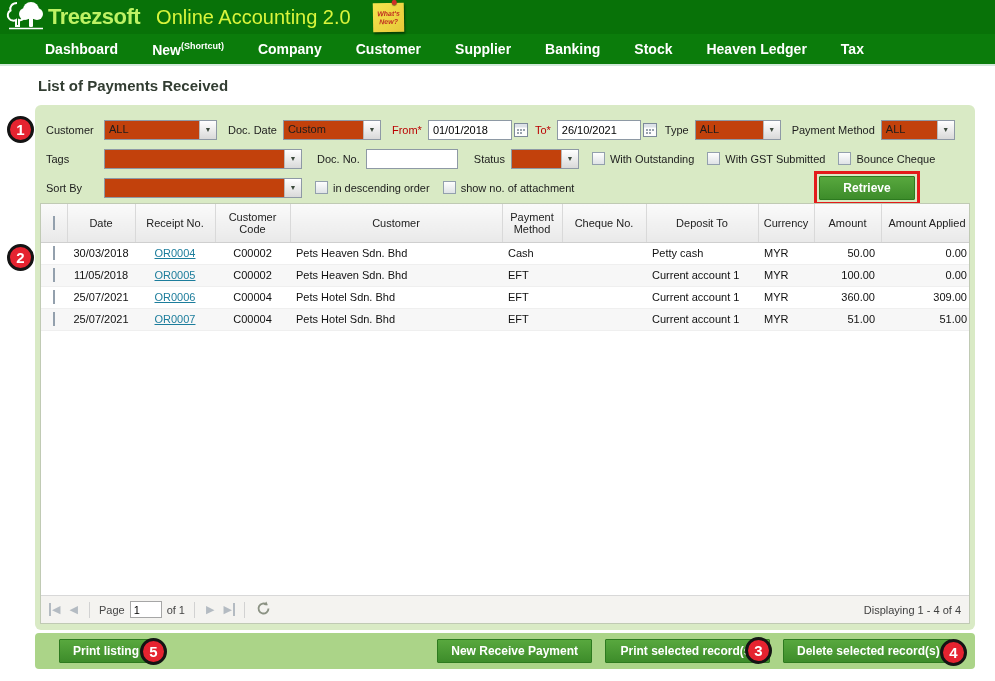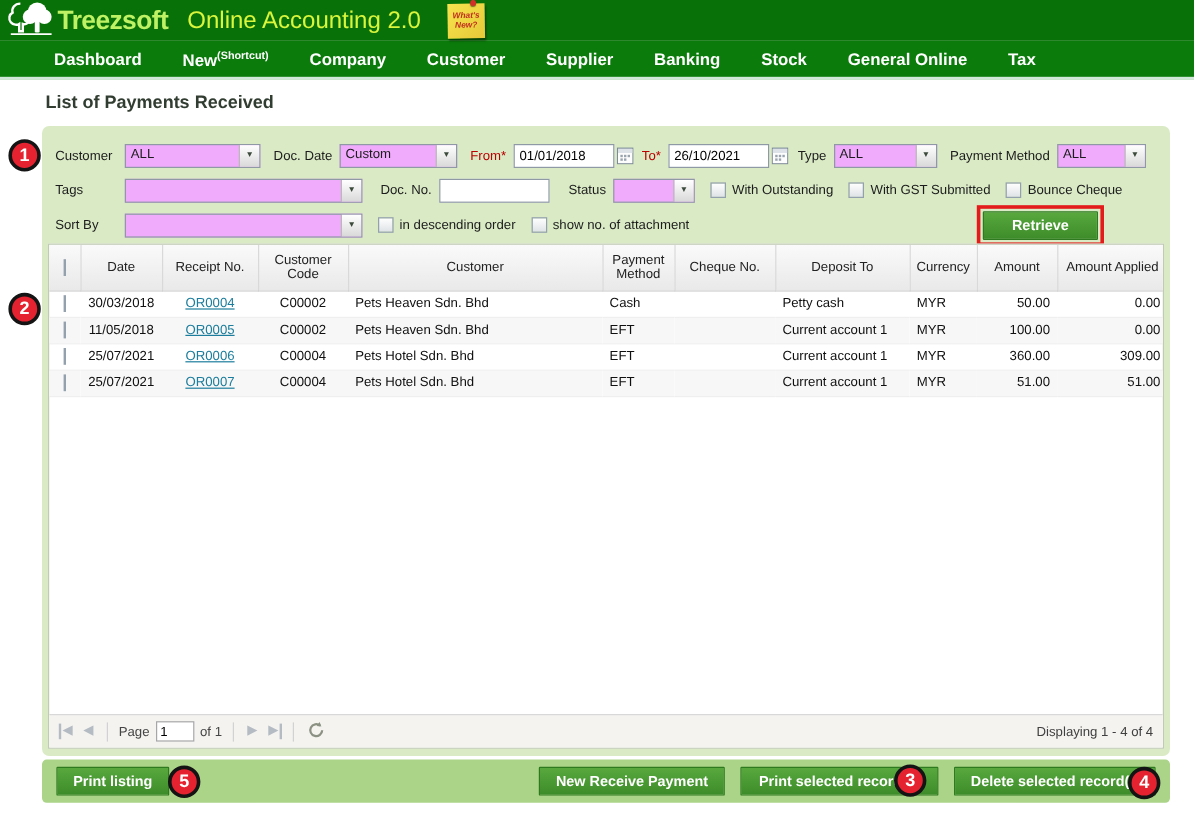--- a/index.html
+++ b/index.html
@@ -30,21 +30,21 @@
 
   
   .panel { position:absolute; left:35px; right:20px; top:105px; bottom:51px; background:#d9eac5; border-radius:6px;
            padding:14px 5px 6px 5px; display:flex; flex-direction:column; }
   .filters { padding:0 6px; font-size:11px; color:#1c1c1c; }
   .frow { display:flex; align-items:center; height:21px; margin-bottom:8px; }
   .lbl { margin-right:6px; white-space:nowrap; }
   .w1 { width:52px; }
   .red { color:#bb0000; }
   .grp { display:flex; align-items:center; margin-right:11px; }
-  .select { height:20px; background:#f0abfc; border:1px solid #8e99a5; display:flex; align-items:stretch; }
+  .select { height:20px; background:#c2410c; border:1px solid #8e99a5; display:flex; align-items:stretch; }
   .select .val { flex:1; padding:2px 4px 0; font-size:11px; overflow:hidden; white-space:nowrap; }
   .select .arrow { width:17px; border-left:1px solid #b9b9b9; background:linear-gradient(#fff,#d9d9d9);
                    display:flex; align-items:center; justify-content:center; font-size:7px; color:#3c4a3c; }
   .inp { height:20px; border:1px solid #8e99a5; font-size:11px; padding:0 4px; font-family:inherit; }
   .cal { margin-left:2px; display:flex; align-items:center; }
   .cbitem { display:flex; align-items:center; margin-left:13px; white-space:nowrap; }
   .cb { width:13px; height:13px; border:1px solid #93a0ad; background:linear-gradient(#fefefe,#dfe3e6); margin-right:5px; }
   .spacer { flex:1; }
   .btn { background:linear-gradient(#58a83e,#3d8c2a); color:#fff; font-weight:bold; font-size:12px; border:1px solid #2d7a1f;
          border-radius:1px; padding:4px 13px; font-family:inherit; cursor:pointer; white-space:nowrap; }
@@ -66,21 +66,21 @@
            padding:0 8px; font-size:11px; color:#454545; gap:5px; }
   .picon { color:#b4bbc2; font-size:11px; cursor:pointer; line-height:1; padding:1px 2px; }
   .bar-l { border-left:2px solid #b4bbc2; padding-left:1px; }
   .bar-r { border-right:2px solid #b4bbc2; padding-right:1px; }
   .sep { width:1px; height:16px; background:#d2d2d2; margin:0 4px; }
   .pgin { width:32px; height:17px; border:1px solid #a6a6a6; font-size:11px; padding:0 3px; font-family:inherit; }
   .displaying { margin-left:auto; color:#404040; }
 
   
   .bottombar { position:absolute; left:35px; right:20px; bottom:12px; height:36px; background:#abd488; border-radius:4px;
-               display:flex; align-items:center; padding:0 12px; }
+               display:flex; align-items:center; padding:0 24px; }
   .btngroup { margin-left:auto; display:flex; gap:13px; }
 
   
   .ann { position:absolute; width:27px; height:27px; border-radius:50%; background:#e52330; border:3px solid #141414;
          color:#fff; font-weight:bold; font-size:15px; display:flex; align-items:center; justify-content:center; z-index:20; }
 </style>
 </head>
 <body>
 
 <div class="page">
@@ -109,21 +109,21 @@
   </div>
 
   <div class="navbar">
     <span class="navitem">Dashboard</span>
     <span class="navitem"><span>New</span><span class="sup">(Shortcut)</span></span>
     <span class="navitem">Company</span>
     <span class="navitem">Customer</span>
     <span class="navitem">Supplier</span>
     <span class="navitem">Banking</span>
     <span class="navitem">Stock</span>
-    <span class="navitem">General Online</span>
+    <span class="navitem">Heaven Ledger</span>
     <span class="navitem">Tax</span>
   </div>
 
   <div class="title">List of Payments Received</div>
 
   <div class="panel">
     <div class="filters">
 
       <div class="frow">
         <span class="lbl w1">Customer</span>

